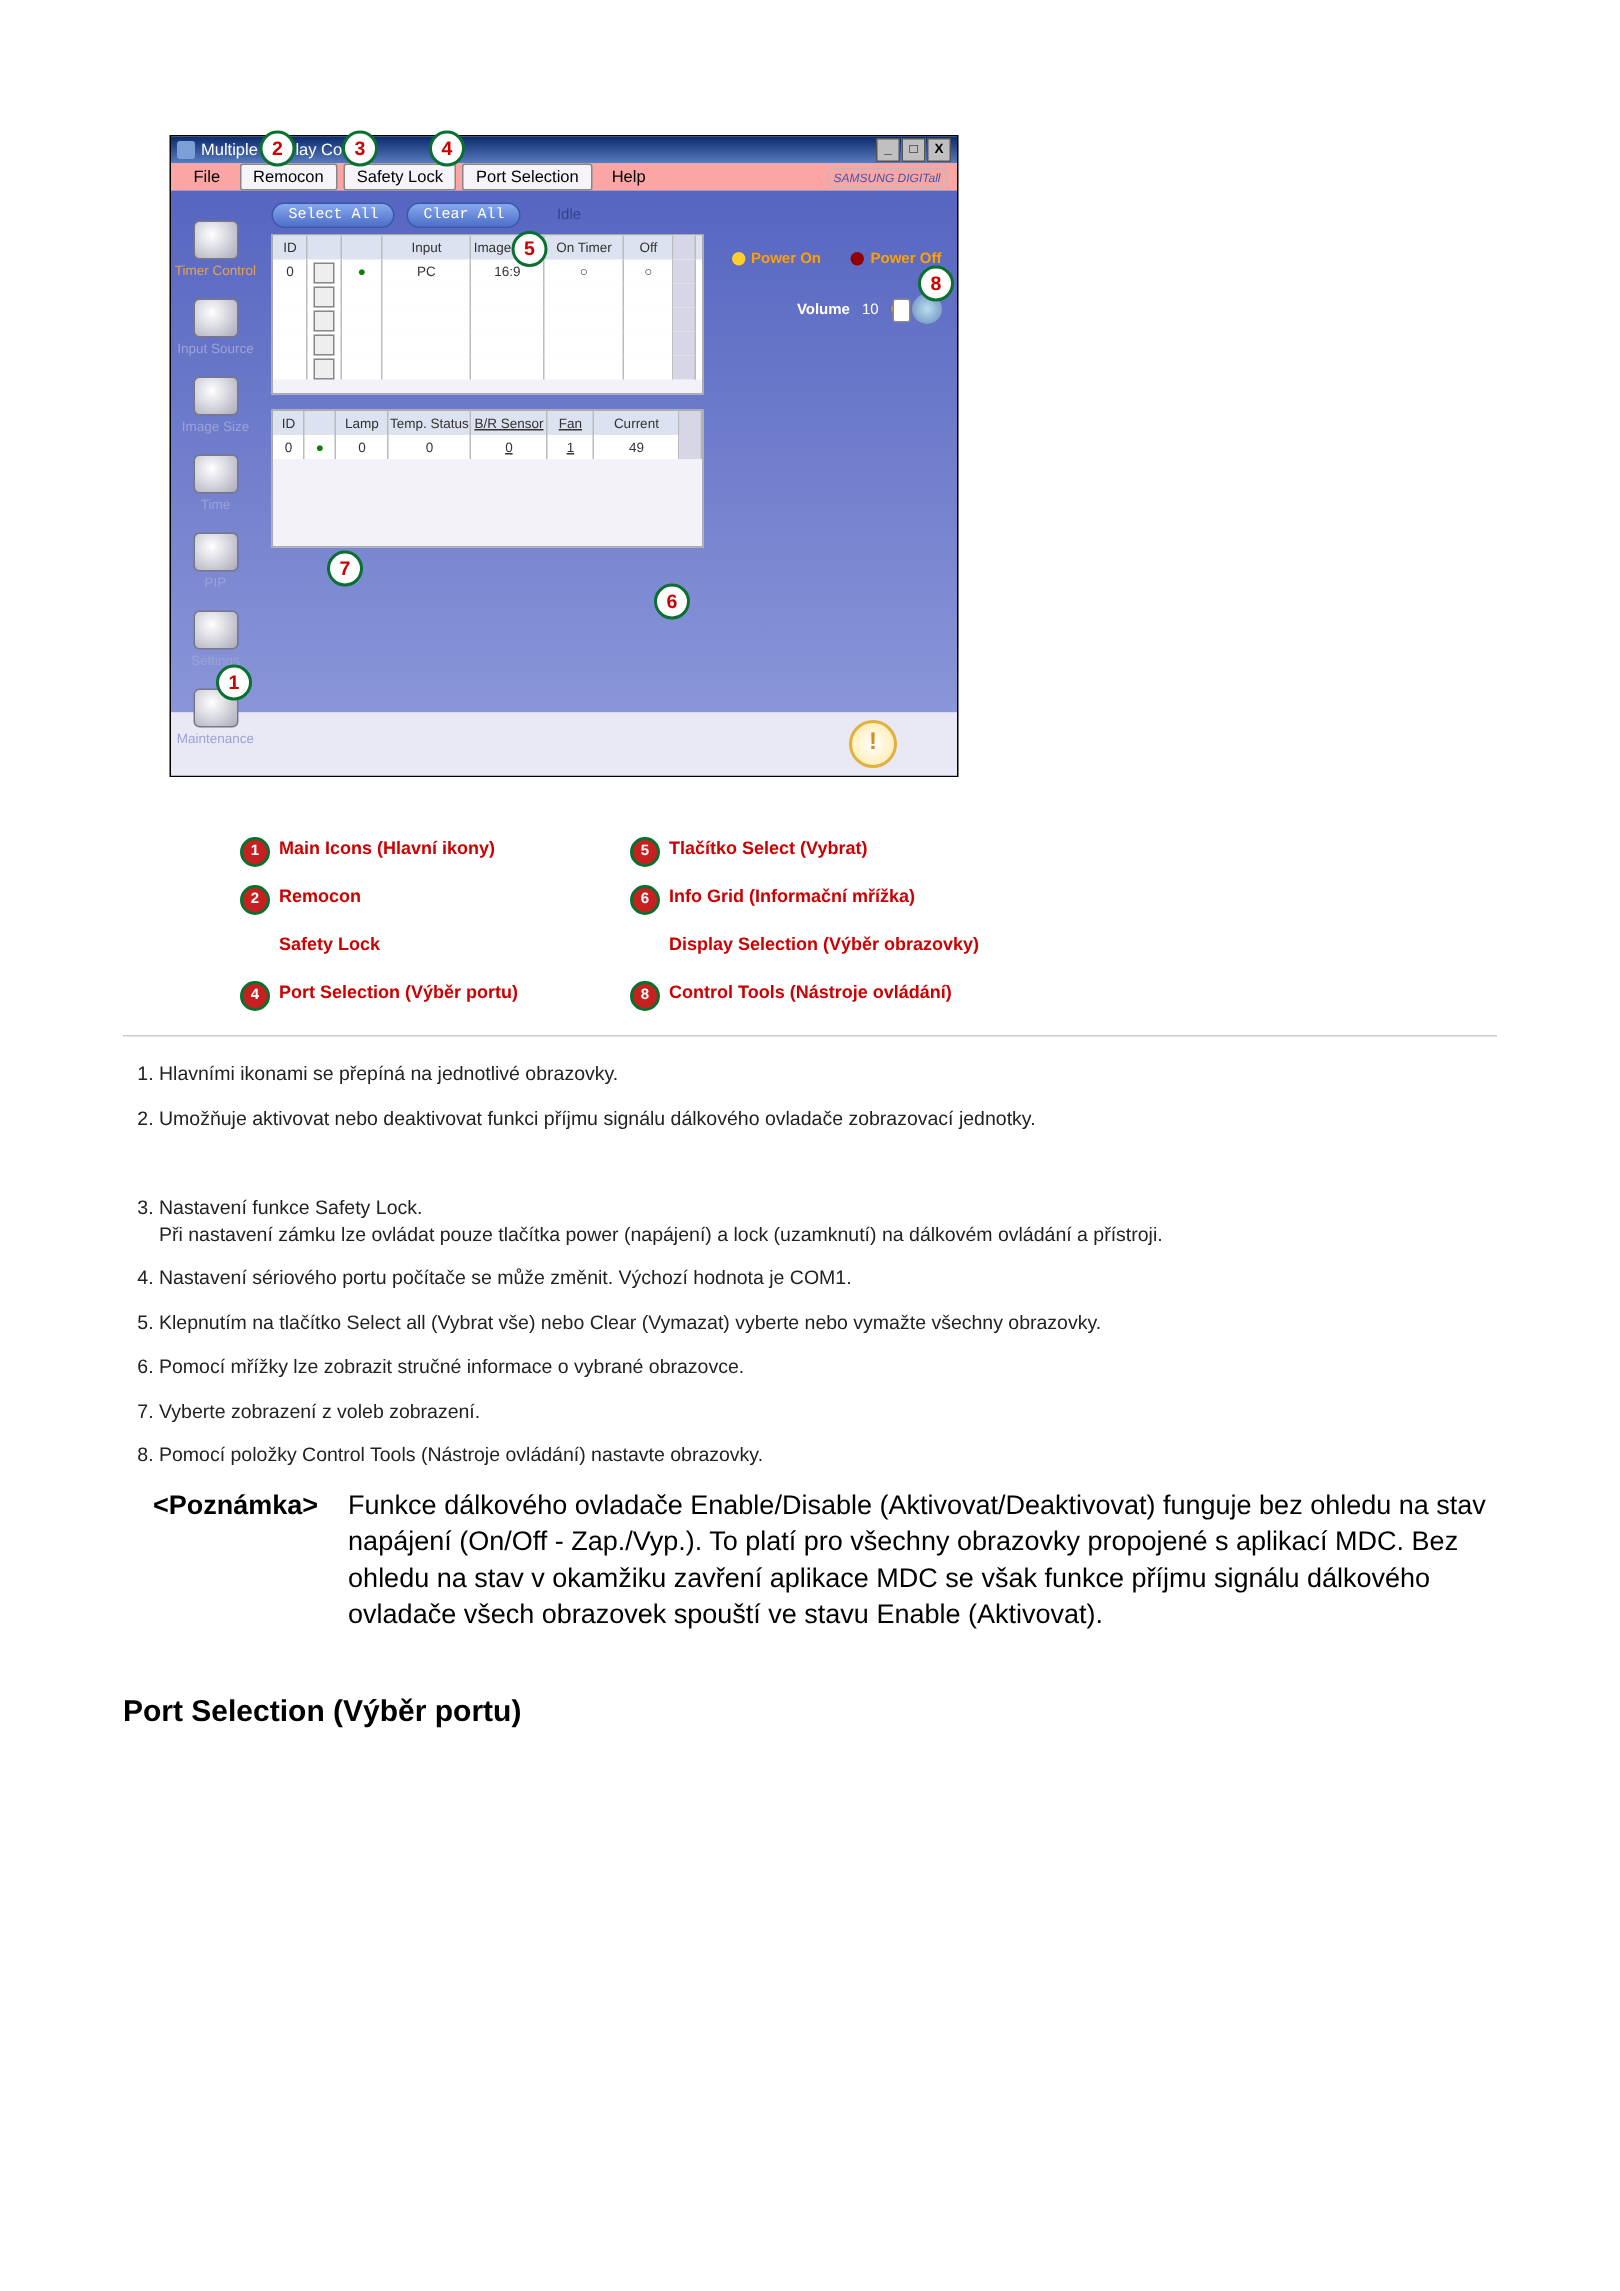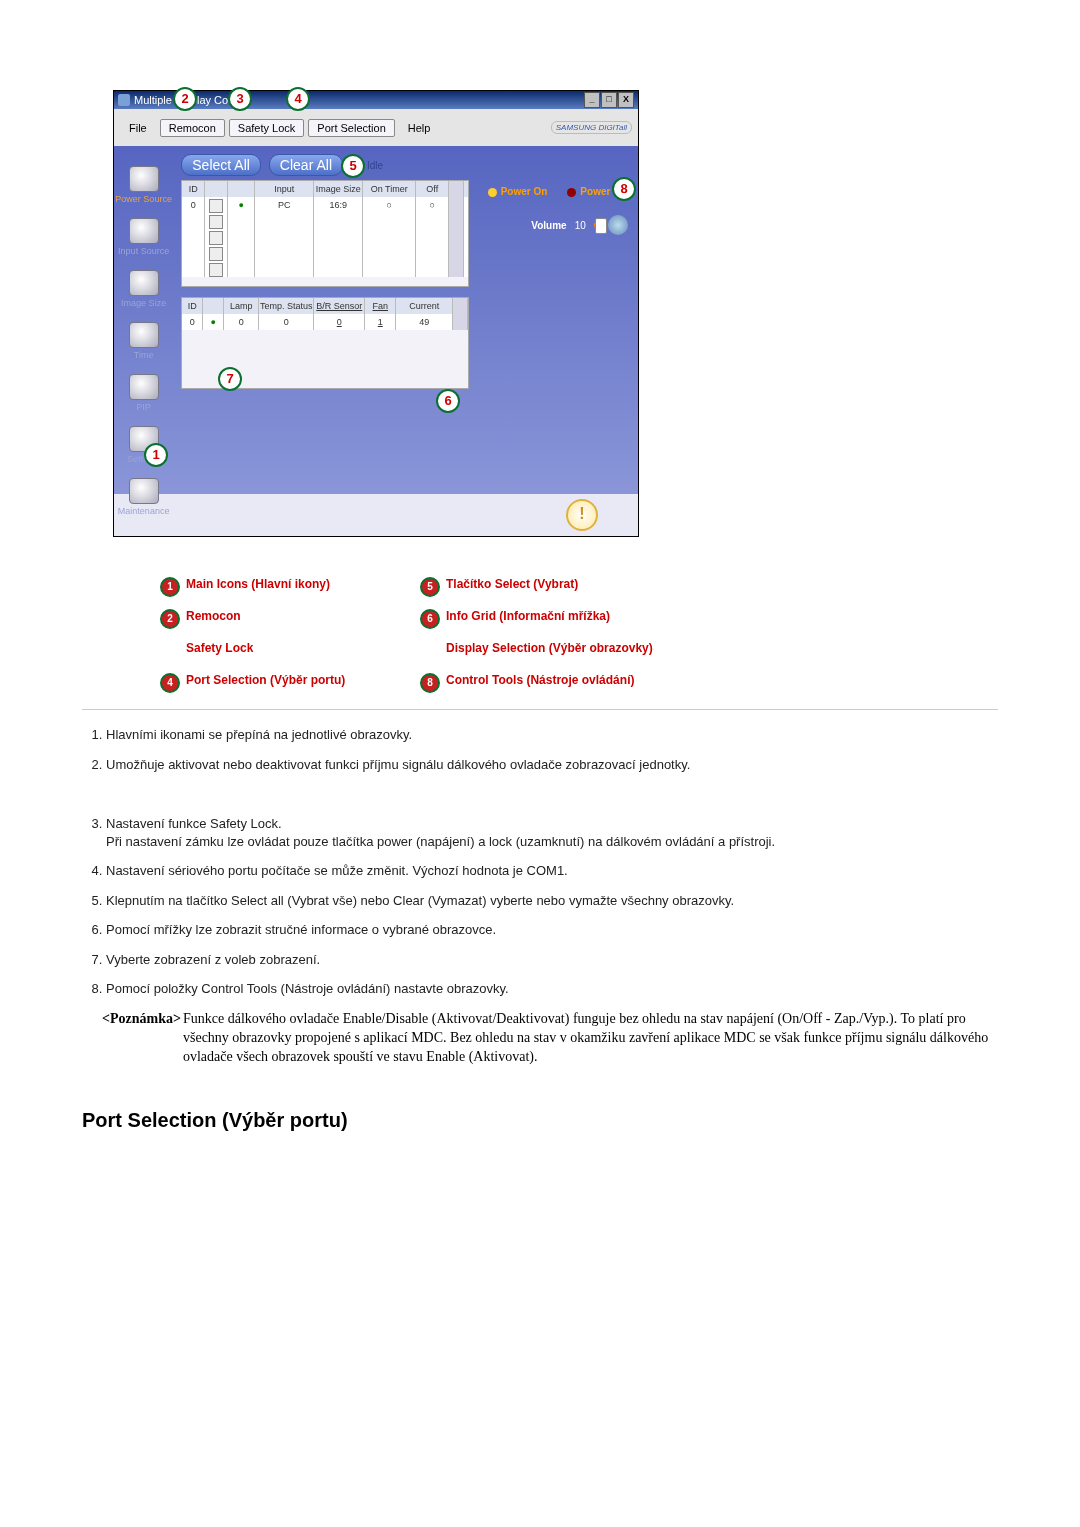--- a/index.html
+++ b/index.html
@@ -31,22 +31,22 @@
     display: flex;
     align-items: center;
     padding: 0 4px;
     justify-content: space-between;
   }
   .titlebar-left { display: flex; align-items: center; gap: 4px; }
   .title-icon { width: 12px; height: 12px; background: #7aa0d6; border-radius: 2px; }
   .win-controls { display: flex; gap: 1px; }
   .win-btn { width: 14px; height: 14px; background: #c0c0c0; border: 1px solid #555; font-size: 9px; line-height: 12px; text-align: center; color: #000; font-weight: bold; }
   .menubar {
-    height: 37px;
-    background: #e5e5e5;
+    height: 18px;
+    background: #fca5a5;
     display: flex;
     align-items: center;
     gap: 4px;
     padding: 0 6px;
     font-size: 11px;
   }
   .menubar .menu-item { padding: 2px 8px; border: 1px solid #888; background: #f4f4fa; border-radius: 2px; }
   .menubar .menu-item.plain { border: 1px solid transparent; background: transparent; }
   .samsung-logo { margin-left: auto; color: #3a5ab0; font-size: 8px; font-style: italic; border: 1px solid #bbb; padding: 1px 4px; border-radius: 6px; }
   .app-body {
@@ -74,24 +74,25 @@
     padding: 8px;
     display: flex;
     flex-direction: column;
     gap: 4px;
   }
   .toolbar-row { display: flex; align-items: center; gap: 8px; font-size: 10px; }
   .pill-btn {
     color: #fff;
     padding: 2px 10px;
     border-radius: 10px;
-    font-size: 14px;
+    font-size: 10px;
     white-space: nowrap;
     background: linear-gradient(#88a8ee, #4c6fc8);
     border: 1px solid #3a58a8;
+    font-family: Liberation Mono, monospace;
   }
   .ttext { color: #304590; font-size: 10px; }
   .grid-top {
     height: 105px;
     background: #f2f2f8;
     border: 1px solid #aaa;
     display: flex;
     flex-direction: column;
   }
   .grid-head { display: flex; height: 16px; background: #dde2f0; font-size: 9px; color: #333; }
@@ -199,25 +200,24 @@
     color: #222;
     padding-left: 24px;
   }
   .desc-list li {
     margin-bottom: 12px;
     line-height: 1.35;
   }
   .note-block {
     margin: 8px 82px 0 82px;
     padding-left: 20px;
-    font-size: 14px;
+    font-size: 18px;
     line-height: 1.35;
     display: flex;
-    gap: 2px;
-    font-family: Liberation Serif, serif;
+    gap: 20px;
   }
   .note-label { font-weight: bold; white-space: nowrap; }
   .note-body { }
   .section-heading {
     margin: 42px 82px 0 82px;
     font-size: 20px;
     font-weight: bold;
     color: #000;
   }
 </style>
@@ -247,21 +247,21 @@
       <div class="menu-item">Port Selection</div>
       <div class="menu-item plain">Help</div>
       <div class="samsung-logo">SAMSUNG DIGITall</div>
     </div>
 
     <div class="app-body">
 
       <div class="sidebar">
         <div class="side-item">
           <div class="side-icon"></div>
-          <div class="side-label">Power Source</div>
+          <div class="side-label">Timer Control</div>
         </div>
         <div class="side-item">
           <div class="side-icon"></div>
           <div class="side-label muted">Input Source</div>
         </div>
         <div class="side-item">
           <div class="side-icon"></div>
           <div class="side-label muted">Image Size</div>
         </div>
         <div class="side-item">

